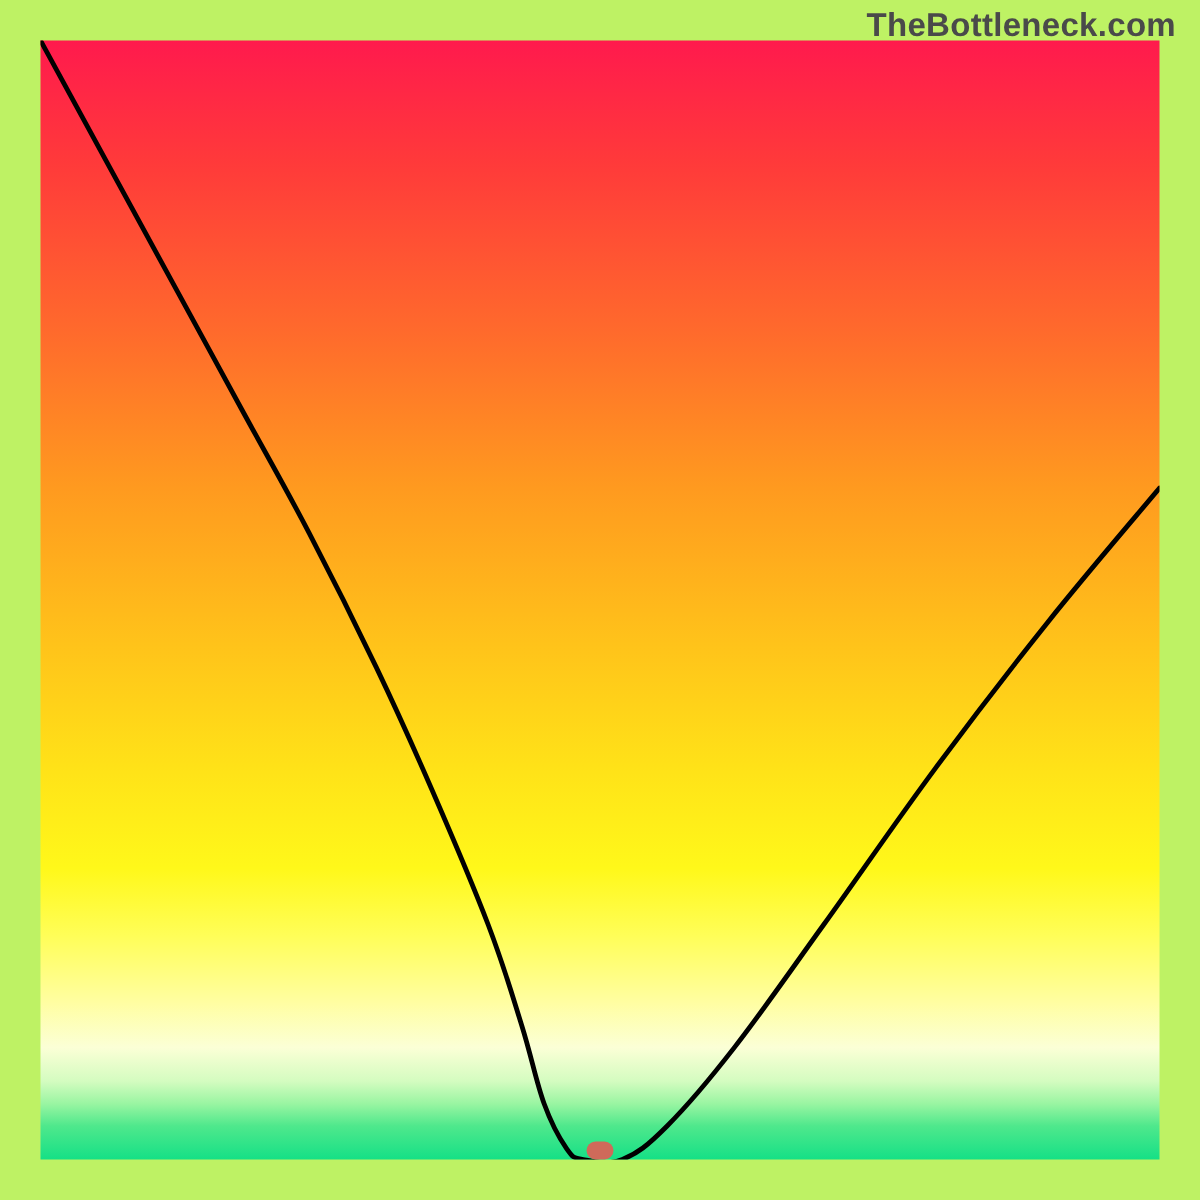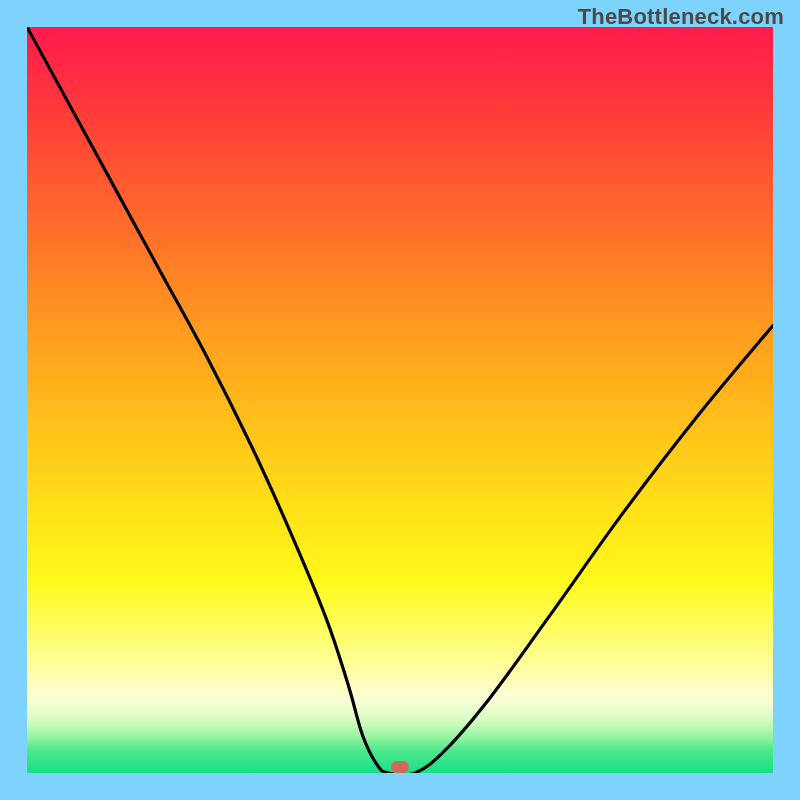--- a/index.html
+++ b/index.html
@@ -8,21 +8,21 @@
     width: 800px;
     height: 800px;
     background: #000;
     font-family: Arial, Helvetica, sans-serif;
     overflow: hidden;
   }
   .frame {
     position: relative;
     width: 800px;
     height: 800px;
-    background: #7dd3fc;
+    background: #bef264;
   }
   .watermark {
     position: absolute;
     top: 4px;
     right: 16px;
     color: #4a4a4a;
     font-size: 22px;
     font-weight: 600;
     letter-spacing: 0.2px;
     user-select: none;

